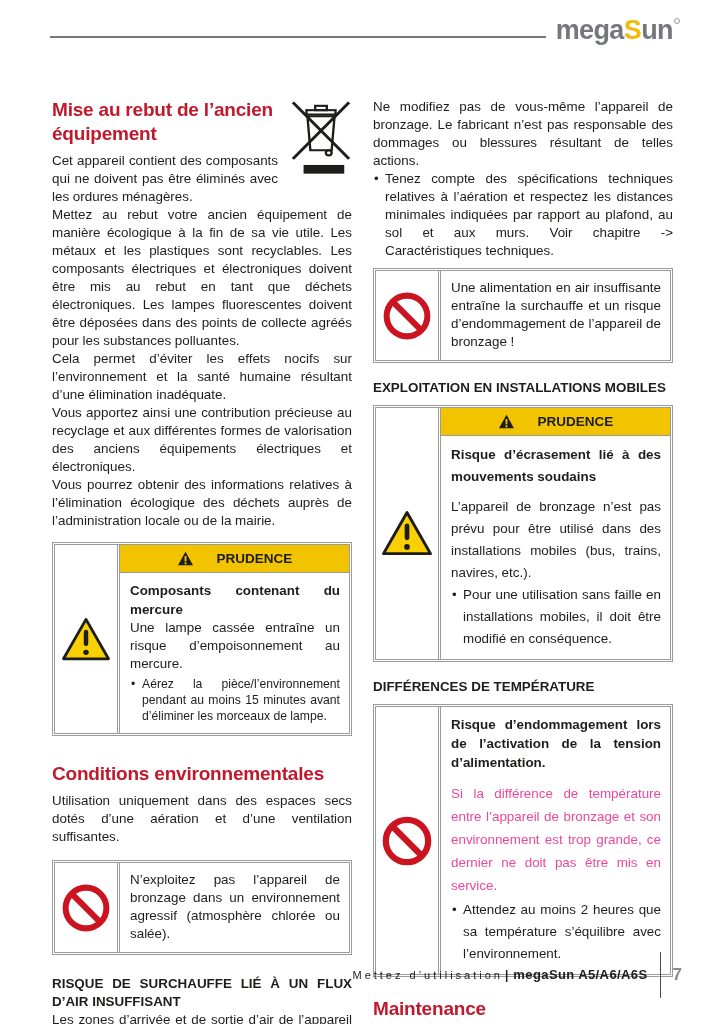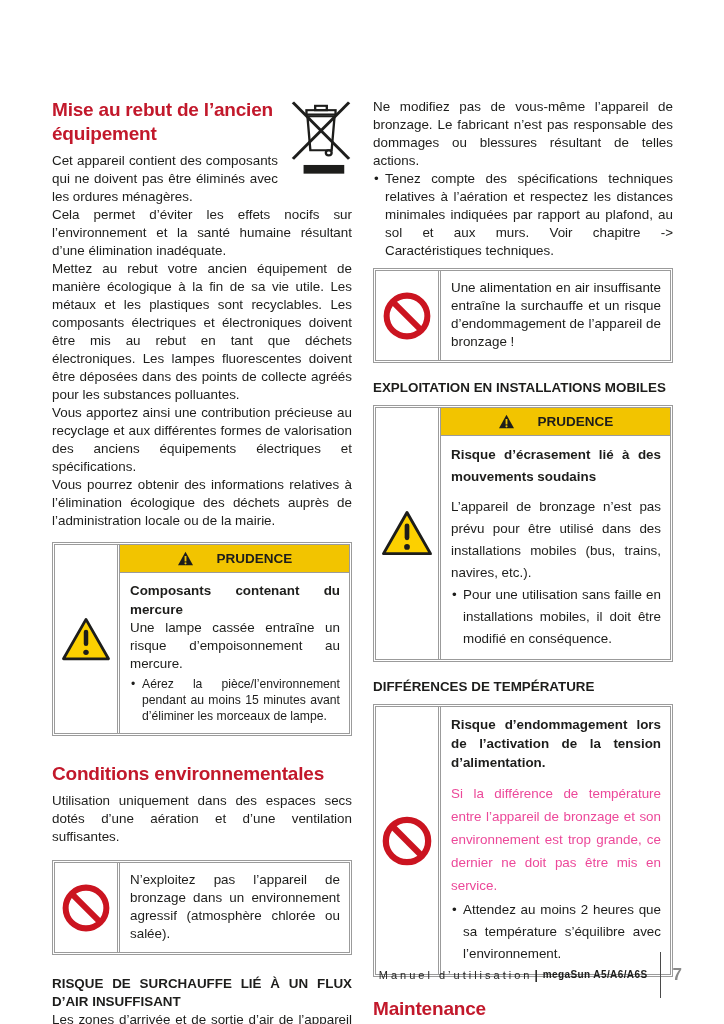--- a/index.html
+++ b/index.html
@@ -43,51 +43,55 @@
   .roomy p{line-height:22px;}
   .roomy .b-title{line-height:22px;margin-bottom:8px;}
   .temp-title{font-weight:bold;line-height:19px;}
   .temp-body{margin-top:10px;line-height:23px;color:#ec4899;}
   .temp-bullet{margin-top:2px;line-height:22px;}
 
   
   .pagefoot{position:absolute;right:42px;bottom:26px;display:flex;align-items:center;}
   .foot-label{font-size:11px;letter-spacing:3px;}
   .foot-sep{margin:0 5px 0 2px;font-weight:bold;font-size:12px;}
-  .foot-product{font-weight:bold;font-size:10px;letter-spacing:0.4px;text-align:center;}
+  .foot-product{font-weight:bold;font-size:13px;letter-spacing:0.4px;text-align:center;}
   .foot-line{width:1px;height:46px;background:#4a4a4a;margin:0 12px;}
   .foot-page{font-size:17px;font-weight:bold;color:#8a8a8a;}
 </style>
 </head>
 <body>
 
 <div class="page">
 
+  <header class="pagehead">
+    <div class="headrule"></div>
+    <div class="logo"><span>mega</span><span class="logo-accent">S</span><span>un</span><span class="logo-mark"></span></div>
+  </header>
 
   <main class="columns">
 
     <section class="col">
       <div class="weee">
         <svg viewBox="0 0 64 92" width="62" height="80" preserveAspectRatio="none">
           <g stroke="#1d1d1b" fill="none" stroke-width="2.4">
             <rect x="17" y="14" width="30" height="5"></rect>
             <rect x="26" y="9" width="12" height="5"></rect>
             <path d="M18 21 L46 21 L43 60 L21 60 Z"></path>
             <circle cx="40" cy="63" r="3"></circle>
           </g>
           <line x1="3" y1="5" x2="61" y2="70" stroke="#1d1d1b" stroke-width="3.2"></line>
           <line x1="61" y1="5" x2="3" y2="70" stroke="#1d1d1b" stroke-width="3.2"></line>
           <rect x="14" y="77" width="42" height="10" fill="#1d1d1b"></rect>
         </svg>
       </div>
       <h1 class="h-red">Mise au rebut de l’ancien équipement</h1>
       <p>Cet appareil contient des composants qui ne doivent pas être éliminés avec les ordures ménagères.</p>
+      <p>Mettez au rebut votre ancien équipement de manière écologique à la fin de sa vie utile. Les métaux et les plastiques sont recyclables. Les composants électriques et électroniques doivent être mis au rebut en tant que déchets électroniques. Les lampes fluorescentes doivent être déposées dans des points de collecte agréés pour les substances polluantes.</p>
       <p>Cela permet d’éviter les effets nocifs sur l’environnement et la santé humaine résultant d’une élimination inadéquate.</p>
-      <p>Mettez au rebut votre ancien équipement de manière écologique à la fin de sa vie utile. Les métaux et les plastiques sont recyclables. Les composants électriques et électroniques doivent être mis au rebut en tant que déchets électroniques. Les lampes fluorescentes doivent être déposées dans des points de collecte agréés pour les substances polluantes.</p>
-      <p>Vous apportez ainsi une contribution précieuse au recyclage et aux différentes formes de valorisation des anciens équipements électriques et spécifications.</p>
+      <p>Vous apportez ainsi une contribution précieuse au recyclage et aux différentes formes de valorisation des anciens équipements électriques et électroniques.</p>
       <p>Vous pourrez obtenir des informations relatives à l’élimination écologique des déchets auprès de l’administration locale ou de la mairie.</p>
 
       <div class="wbox mt12">
         <div class="wbox-icon">
           <svg viewBox="0 0 62 56" width="50" height="45">
             <path d="M31 3 L59 52 L3 52 Z" fill="#fcd000" stroke="#1d1d1b" stroke-width="3.5" stroke-linejoin="round"></path>
             <rect x="28.2" y="16" width="5.6" height="20" rx="2.8" fill="#1d1d1b"></rect>
             <circle cx="31" cy="44" r="3.4" fill="#1d1d1b"></circle>
           </svg>
         </div>
@@ -191,19 +195,19 @@
           </div>
         </div>
       </div>
 
       <h1 class="h-red mt20">Maintenance</h1>
 
     </section>
   </main>
 
   <footer class="pagefoot">
-    <span class="foot-label">Manuel d’utilisation</span>
+    <span class="foot-label">Mettez d’utilisation</span>
     <span class="foot-sep">|</span>
     <span class="foot-product">megaSun A5/A6/A6S</span>
     <span class="foot-line"></span>
     <span class="foot-page">7</span>
   </footer>
 </div>
 
 </body></html>

